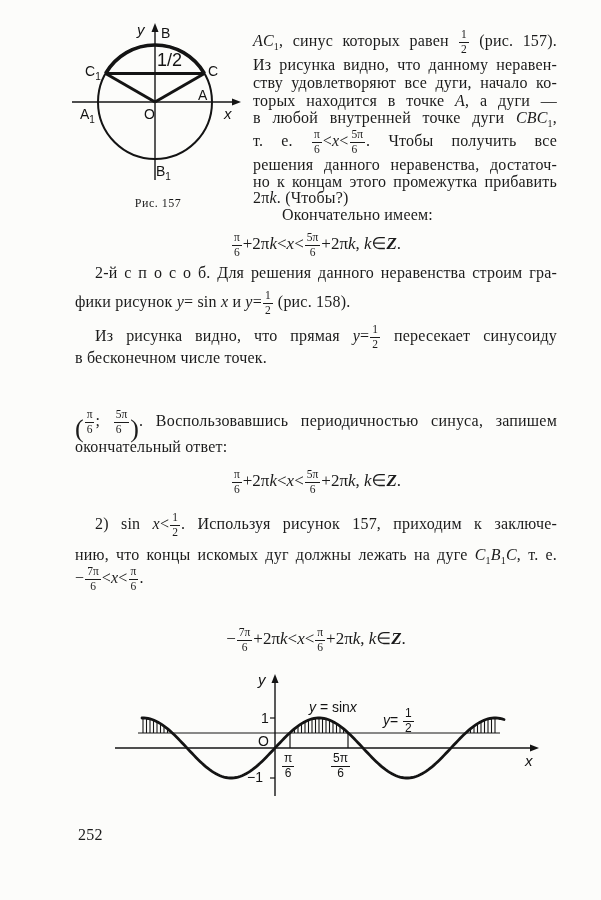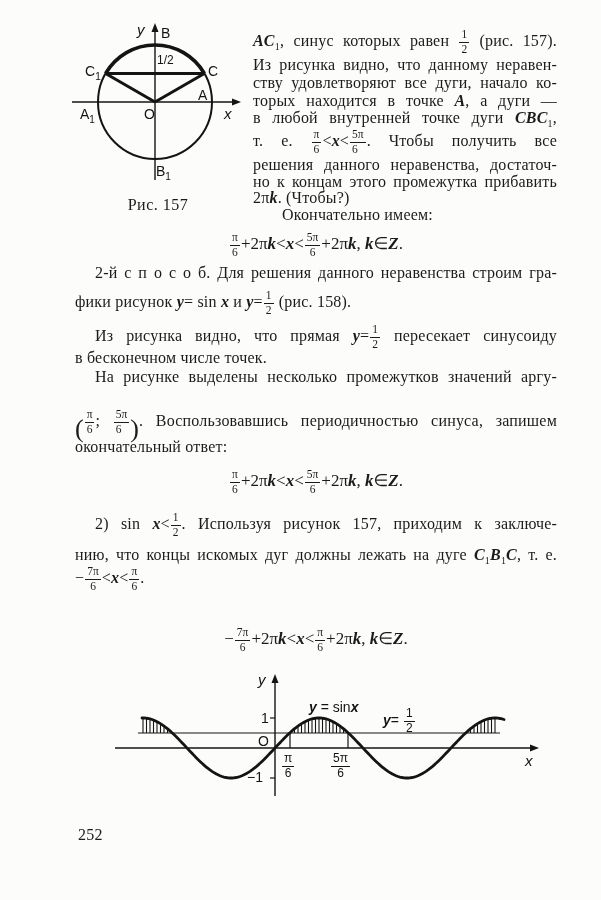--- a/index.html
+++ b/index.html
@@ -1,34 +1,34 @@
 <!DOCTYPE html>
 <html><head>
 <meta charset="utf-8">
 <style>
   html,body{margin:0;padding:0;background:#e8e8e6;}
   #page{position:relative;width:601px;height:900px;background:#fcfcfa;overflow:hidden;
         font-family:"Liberation Serif", serif;color:#1b1b1b;margin:0 auto;}
   .line{position:absolute;font-size:16px;line-height:20px;letter-spacing:.2px;white-space:normal;}
   .jst{text-align:justify;text-align-last:justify;}
-  .it{font-style:italic;font-weight:bold;}
+  .it{font-style:italic;}
   .bb{font-weight:bold;font-style:italic;}
   sub{font-size:10px;line-height:0;}
   .frac{display:inline-block;vertical-align:-0.60em;text-align:center;font-size:11.5px;
         line-height:1.15;margin:0 1px;letter-spacing:0;}
   .frac .n{display:block;padding:0 2px 0.5px 2px;border-bottom:1px solid #1b1b1b;}
   .frac .d{display:block;padding:0 2px;}
   .bigp{font-size:26px;vertical-align:-0.42em;letter-spacing:0;}
   .formula{position:absolute;left:75px;width:482px;text-align:center;font-size:17px;line-height:22px;}
   .figlabel{position:absolute;font-family:"Liberation Sans", sans-serif;font-size:14px;
             line-height:15px;color:#141414;white-space:nowrap;}
   .figlabel .frac{font-size:12px;vertical-align:-0.65em;}
   .figlabel .frac .n{border-bottom-color:#141414;}
   .axis-var{font-style:italic;font-size:15px;}
-  .caption{position:absolute;font-size:16px;letter-spacing:.5px;text-align:center;}
+  .caption{position:absolute;font-size:12px;letter-spacing:.5px;text-align:center;}
   svg{position:absolute;overflow:visible;}
 </style>
 </head>
 <body>
 
 <div id="page">
 
   <svg style="left:58px;top:18px" width="200" height="182" viewBox="0 0 200 182">
     <g stroke="#141414" fill="none">
       <line x1="14" y1="84" x2="174" y2="84" stroke-width="1.4"></line>
@@ -39,21 +39,21 @@
       <line x1="97" y1="84" x2="47.6" y2="55.5" stroke-width="3"></line>
       <path d="M47.6,55.5 A57,57 0 0 1 146.4,55.5" stroke-width="3.6"></path>
     </g>
     <g fill="#141414" stroke="none">
       <polygon points="174,80.5 174,87.5 183,84"></polygon>
       <polygon points="93.5,14 100.5,14 97,5"></polygon>
     </g>
   </svg>
   <div class="figlabel axis-var" style="left:137px;top:22px">y</div>
   <div class="figlabel" style="left:161px;top:26px">B</div>
-  <div class="figlabel" style="left:157px;top:53px;font-size:12px">1/2</div>
+  <div class="figlabel" style="left:157px;top:53px;font-size:18px">1/2</div>
   <div class="figlabel" style="left:85px;top:64px"><span>C</span><sub>1</sub></div>
   <div class="figlabel" style="left:208px;top:64px">C</div>
   <div class="figlabel" style="left:198px;top:88px">A</div>
   <div class="figlabel" style="left:80px;top:107px"><span>A</span><sub>1</sub></div>
   <div class="figlabel" style="left:144px;top:107px">O</div>
   <div class="figlabel axis-var" style="left:224px;top:106px">x</div>
   <div class="figlabel" style="left:156px;top:164px"><span>B</span><sub>1</sub></div>
   <div class="caption" style="left:58px;width:200px;top:196px">Рис. 157</div>
 
   <div class="line jst" style="left:253px;top:28px;width:304px"><span class="it">AC</span><sub>1</sub><span>, синус которых равен </span><span class="frac"><span class="n">1</span><span class="d">2</span></span><span> (рис. 157).</span></div>
@@ -66,21 +66,20 @@
   <div class="line jst" style="left:253px;top:172px;width:304px"><span>но к концам этого промежутка прибавить</span></div>
   <div class="line" style="left:253px;top:188px;width:304px"><span>2π</span><span class="it">k</span><span>. (Чтобы?)</span></div>
   <div class="line" style="left:282px;top:205px;width:275px"><span>Окончательно имеем:</span></div>
 
   <div class="formula" style="top:231px"><span class="frac"><span class="n">π</span><span class="d">6</span></span><span>+2π</span><span class="it">k</span><span>&lt;</span><span class="it">x</span><span>&lt;</span><span class="frac"><span class="n">5π</span><span class="d">6</span></span><span>+2π</span><span class="it">k</span><span>, </span><span class="it">k</span><span>∈</span><span class="bb">Z</span><span>.</span></div>
 
   <div class="line jst" style="left:75px;top:263px;width:482px;padding-left:20px;width:462px"><span>2-й с п о с о б. Для решения данного неравенства строим гра-</span></div>
   <div class="line" style="left:75px;top:289px;width:482px"><span>фики рисунок </span><span class="it">y</span><span>= sin </span><span class="it">x</span><span> и </span><span class="it">y</span><span>=</span><span class="frac"><span class="n">1</span><span class="d">2</span></span><span> (рис. 158).</span></div>
   <div class="line jst" style="left:75px;top:323px;width:462px;padding-left:20px"><span>Из рисунка видно, что прямая </span><span class="it">y</span><span>=</span><span class="frac"><span class="n">1</span><span class="d">2</span></span><span> пересекает синусоиду</span></div>
   <div class="line" style="left:75px;top:348px;width:482px"><span>в бесконечном числе точек.</span></div>
-  <div class="line jst" style="left:75px;top:367px;width:462px;padding-left:20px"><span>На рисунке выделены несколько промежутков значений аргу-</span></div>
   <div class="line jst" style="left:75px;top:408px;width:482px"><span class="bigp">(</span><span class="frac"><span class="n">π</span><span class="d">6</span></span><span>; </span><span class="frac"><span class="n">5π</span><span class="d">6</span></span><span class="bigp">)</span><span>. Воспользовавшись периодичностью синуса, запишем</span></div>
   <div class="line" style="left:75px;top:437px;width:482px"><span>окончательный ответ:</span></div>
 
   <div class="formula" style="top:468px"><span class="frac"><span class="n">π</span><span class="d">6</span></span><span>+2π</span><span class="it">k</span><span>&lt;</span><span class="it">x</span><span>&lt;</span><span class="frac"><span class="n">5π</span><span class="d">6</span></span><span>+2π</span><span class="it">k</span><span>, </span><span class="it">k</span><span>∈</span><span class="bb">Z</span><span>.</span></div>
 
   <div class="line jst" style="left:75px;top:511px;width:462px;padding-left:20px"><span>2) sin </span><span class="it">x</span><span>&lt;</span><span class="frac"><span class="n">1</span><span class="d">2</span></span><span>. Используя рисунок 157, приходим к заключе-</span></div>
   <div class="line jst" style="left:75px;top:545px;width:482px"><span>нию, что концы искомых дуг должны лежать на дуге </span><span class="it">C</span><sub>1</sub><span class="it">B</span><sub>1</sub><span class="it">C</span><span>, т. е.</span></div>
   <div class="line" style="left:75px;top:565px;width:482px"><span>−</span><span class="frac"><span class="n">7π</span><span class="d">6</span></span><span>&lt;</span><span class="it">x</span><span>&lt;</span><span class="frac"><span class="n">π</span><span class="d">6</span></span><span>.</span></div>
 
   <div class="formula" style="top:626px"><span>−</span><span class="frac"><span class="n">7π</span><span class="d">6</span></span><span>+2π</span><span class="it">k</span><span>&lt;</span><span class="it">x</span><span>&lt;</span><span class="frac"><span class="n">π</span><span class="d">6</span></span><span>+2π</span><span class="it">k</span><span>, </span><span class="it">k</span><span>∈</span><span class="bb">Z</span><span>.</span></div>

